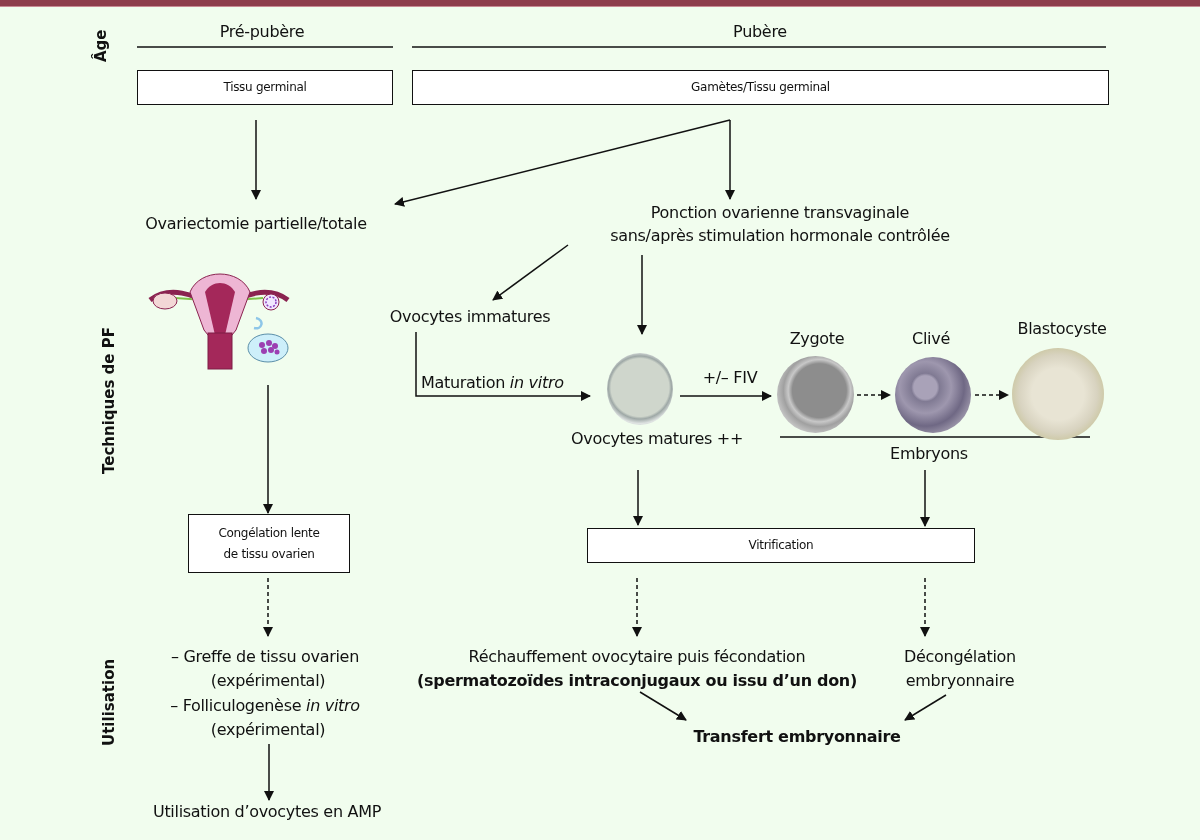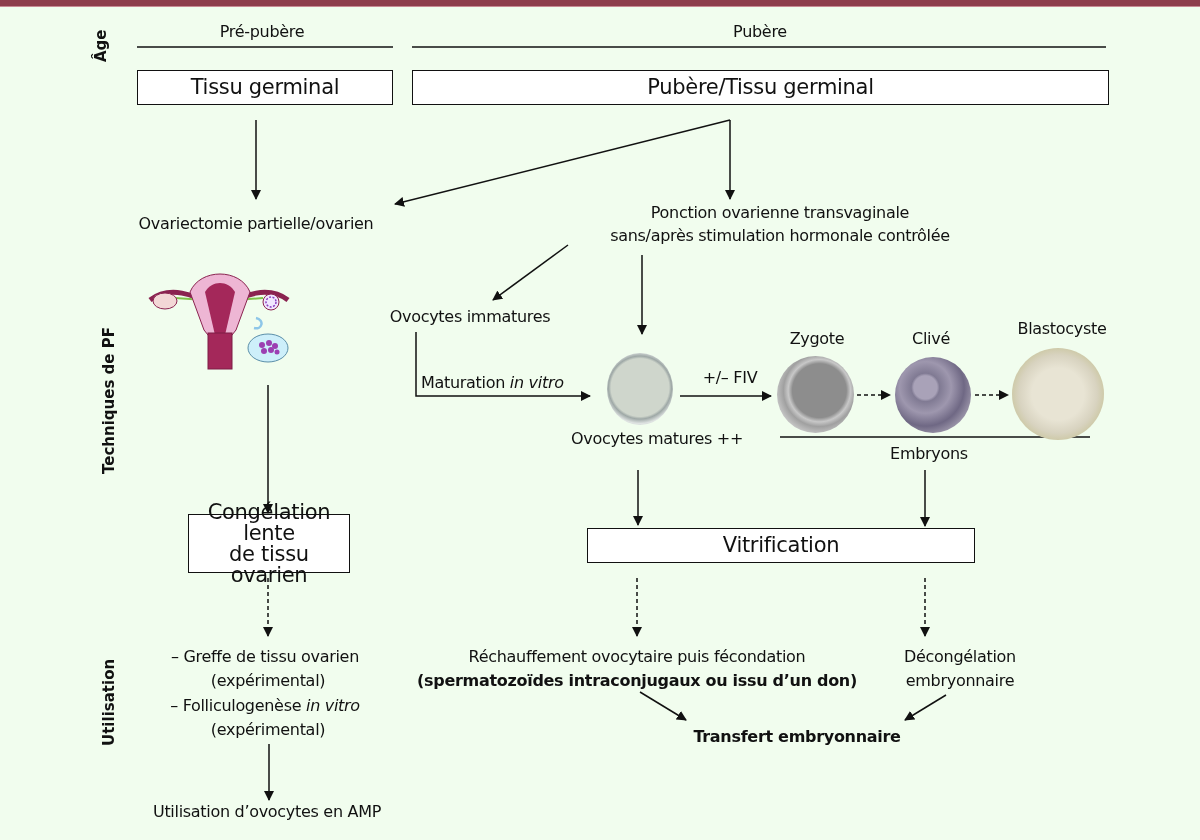--- a/index.html
+++ b/index.html
@@ -2,21 +2,21 @@
 <html><head>
 <meta charset="utf-8">
 <style>
   html, body { margin:0; padding:0; }
   body { width:1200px; height:840px; background:#f1fdee; position:relative; overflow:hidden;
          font-family:"DejaVu Sans", sans-serif; color:#111; }
   .topbar { position:absolute; left:0; top:0; width:1200px; height:6px; background:#8e3d4c; border-bottom:1px solid #c98a95; }
   .t { position:absolute; font-size:16px; white-space:nowrap; line-height:20px; font-family:"DejaVu Sans", sans-serif; letter-spacing:-0.3px; }
   .c { transform:translateX(-50%); text-align:center; }
   .box { position:absolute; background:#fff; border:1.5px solid #111; box-sizing:border-box;
-         display:flex; align-items:center; justify-content:center; font-size:21px; letter-spacing:-0.3px; text-align:center; line-height:21px; }
+         display:flex; align-items:center; justify-content:center; font-size:12px; letter-spacing:-0.3px; text-align:center; line-height:21px; }
   .vlabel { position:absolute; font-weight:bold; font-size:15px; white-space:nowrap;
             transform-origin:left top; transform:rotate(-90deg); font-family:"DejaVu Sans", sans-serif; }
   svg.lines { position:absolute; left:0; top:0; }
   .cell { position:absolute; border-radius:50%; }
   i { font-style:italic; }
 </style>
 </head>
 <body>
 
 <div class="topbar"></div>
@@ -53,23 +53,23 @@
     <line x1="268" y1="578" x2="268" y2="636" stroke-dasharray="4,3" marker-end="url(#ah)"></line>
     <line x1="637" y1="578" x2="637" y2="636" stroke-dasharray="4,3" marker-end="url(#ah)"></line>
     <line x1="925" y1="578" x2="925" y2="636" stroke-dasharray="4,3" marker-end="url(#ah)"></line>
     <line x1="269" y1="744" x2="269" y2="800" marker-end="url(#ah)"></line>
     <line x1="640" y1="692" x2="686" y2="720" marker-end="url(#ah)"></line>
     <line x1="946" y1="695" x2="905" y2="720" marker-end="url(#ah)"></line>
   </g>
 </svg>
 
 <div class="box" style="left:137px; top:70px; width:256px; height:35px;">Tissu germinal</div>
-<div class="box" style="left:412px; top:70px; width:697px; height:35px;">Pubère/Tissu germinal</div>
+<div class="box" style="left:412px; top:70px; width:697px; height:35px;">Gamètes/Tissu germinal</div>
 
-<div class="t c" style="left:256px; top:214px;">Ovariectomie partielle/ovarien</div>
+<div class="t c" style="left:256px; top:214px;">Ovariectomie partielle/totale</div>
 <div class="t c" style="left:780px; top:203px;">Ponction ovarienne transvaginale</div>
 <div class="t c" style="left:780px; top:226px;">sans/après stimulation hormonale contrôlée</div>
 <div class="t c" style="left:470px; top:307px;">Ovocytes immatures</div>
 <div class="t" style="left:421px; top:373px;"><span>Maturation </span><i>in vitro</i></div>
 <div class="t c" style="left:720px; top:368px;margin-left:10px;">+/– FIV</div>
 <div class="t c" style="left:657px; top:429px;">Ovocytes matures ++</div>
 <div class="t c" style="left:817px; top:329px;">Zygote</div>
 <div class="t c" style="left:931px; top:329px;">Clivé</div>
 <div class="t c" style="left:1062px; top:319px;">Blastocyste</div>
 <div class="t c" style="left:929px; top:444px;">Embryons</div>

